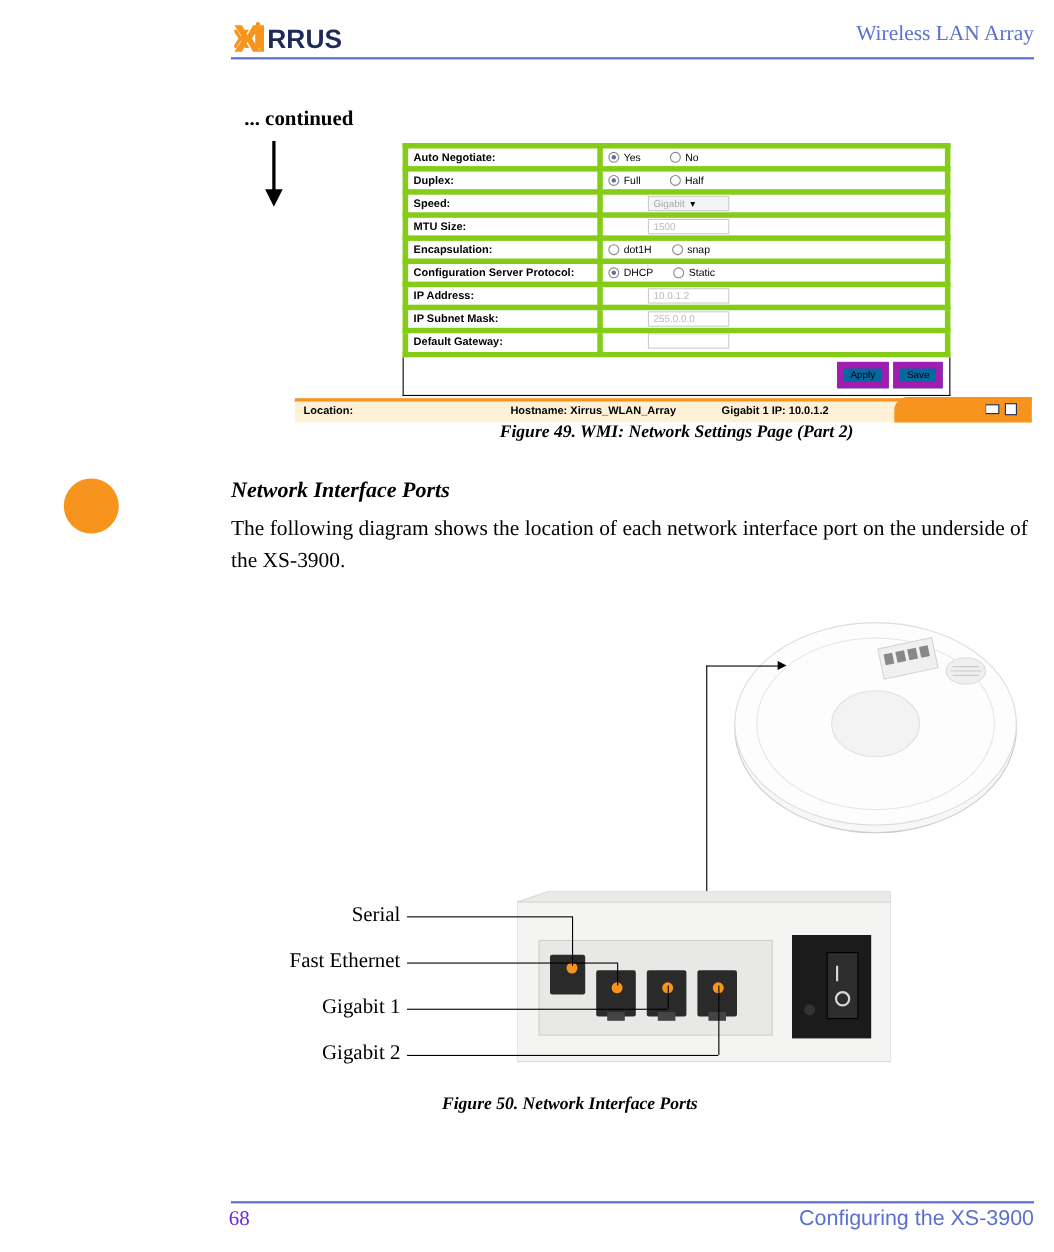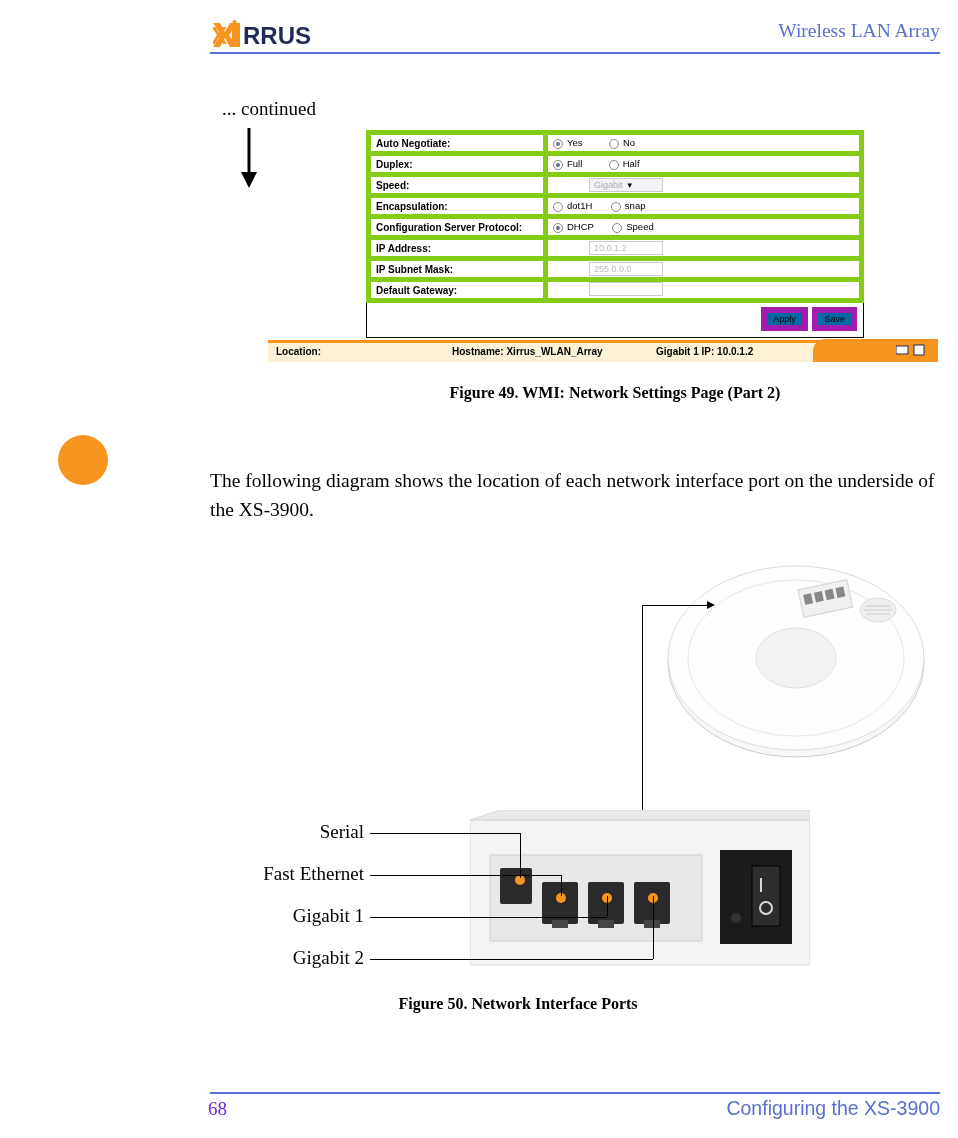--- a/index.html
+++ b/index.html
@@ -41,20 +41,21 @@
     right: 18px;
     top: 52px;
     height: 2px;
     background: #5a6fcf;
   }
   .continued {
     position: absolute;
     left: 222px;
     top: 98px;
     font-size: 19px;
+    font-weight: bold;
   }
   .down-arrow {
     position: absolute;
     left: 237px;
     top: 128px;
     width: 24px;
     height: 60px;
   }
   .wmi-screenshot {
     position: absolute;
@@ -159,21 +160,21 @@
     left:0; top:0; right:0;
     height:3px;
     background:#f7941d;
   }
   .location-bar .loc-text {
     position:absolute;
     left:8px; top:6px;
   }
   .location-bar .host-text {
     position:absolute;
-    left:184px; top:6px;text-align:center;
+    left:196px; top:6px;text-align:center;
   }
   .location-bar .ip-text {
     position:absolute;
     left:388px; top:6px;
   }
   .location-bar .tab {
     position: absolute;
     right: 0;
     top: -1px;
     width: 125px;
@@ -185,20 +186,21 @@
     position:absolute;
     right:10px;
     top:4px;
   }
   .fig-caption {
     position: absolute;
     font-family: Georgia, serif;
     font-size: 16px;
     font-weight: bold;
     text-align: center;
+    font-style: italic;
   }
   .cap49 {
     left: 400px;
     top: 384px;
     width: 430px;
   }
   .orange-dot {
     position: absolute;
     left: 58px;
     top: 435px;
@@ -354,33 +356,39 @@
           <span class="radio-dot"></span><span>Half</span>
         </td>
       </tr>
       <tr>
         <td class="label">Speed:</td>
         <td class="value">
           <span class="field-box sel"><span class="field-drop">Gigabit</span> &nbsp;▾</span>
         </td>
       </tr>
       <tr>
+        <td class="label">MTU Size:</td>
+        <td class="value">
+          <span class="field-box" style="color:#bbb;">1500</span>
+        </td>
+      </tr>
+      <tr>
         <td class="label">Encapsulation:</td>
         <td class="value">
           <span class="radio-dot open"></span><span>dot1H</span>
           &nbsp;&nbsp;&nbsp;&nbsp;&nbsp;
           <span class="radio-dot open"></span><span>snap</span>
         </td>
       </tr>
       <tr>
         <td class="label">Configuration Server Protocol:</td>
         <td class="value">
           <span class="radio-dot sel"></span><span>DHCP</span>
           &nbsp;&nbsp;&nbsp;&nbsp;&nbsp;
-          <span class="radio-dot"></span><span>Speed</span>
+          <span class="radio-dot"></span><span>Static</span>
         </td>
       </tr>
       <tr>
         <td class="label">IP Address:</td>
         <td class="value">
           <span class="field-box" style="color:#bbb;">10.0.1.2</span>
         </td>
       </tr>
       <tr>
         <td class="label">IP Subnet Mask:</td>
@@ -410,20 +418,21 @@
           <rect x="0" y="3" width="12" height="8" fill="#fff" stroke="#1f2a5a"></rect>
           <rect x="18" y="2" width="10" height="10" fill="#fff" stroke="#1f2a5a"></rect>
         </svg>
       </div>
     </div>
   </div>
 
   <div class="fig-caption cap49">Figure 49. WMI: Network Settings Page (Part 2)</div>
 
   <div class="orange-dot"></div>
+  <div class="sec-title">Network Interface Ports</div>
   <div class="body-text">The following diagram shows the location of each network interface port on the underside of the XS-3900.</div>
 
   <div class="fig50-area">
 
     <svg class="device-top" viewBox="0 0 280 215">
       <ellipse cx="148" cy="112" rx="128" ry="95" fill="#f7f7f7" stroke="#ccc" stroke-width="1"></ellipse>
       <ellipse cx="148" cy="108" rx="128" ry="92" fill="#fdfdfd" stroke="#ddd" stroke-width="1"></ellipse>
       <ellipse cx="148" cy="108" rx="108" ry="78" fill="none" stroke="#e6e6e6" stroke-width="1"></ellipse>
       <ellipse cx="148" cy="108" rx="40" ry="30" fill="#f3f3f3" stroke="#e0e0e0"></ellipse>
 

